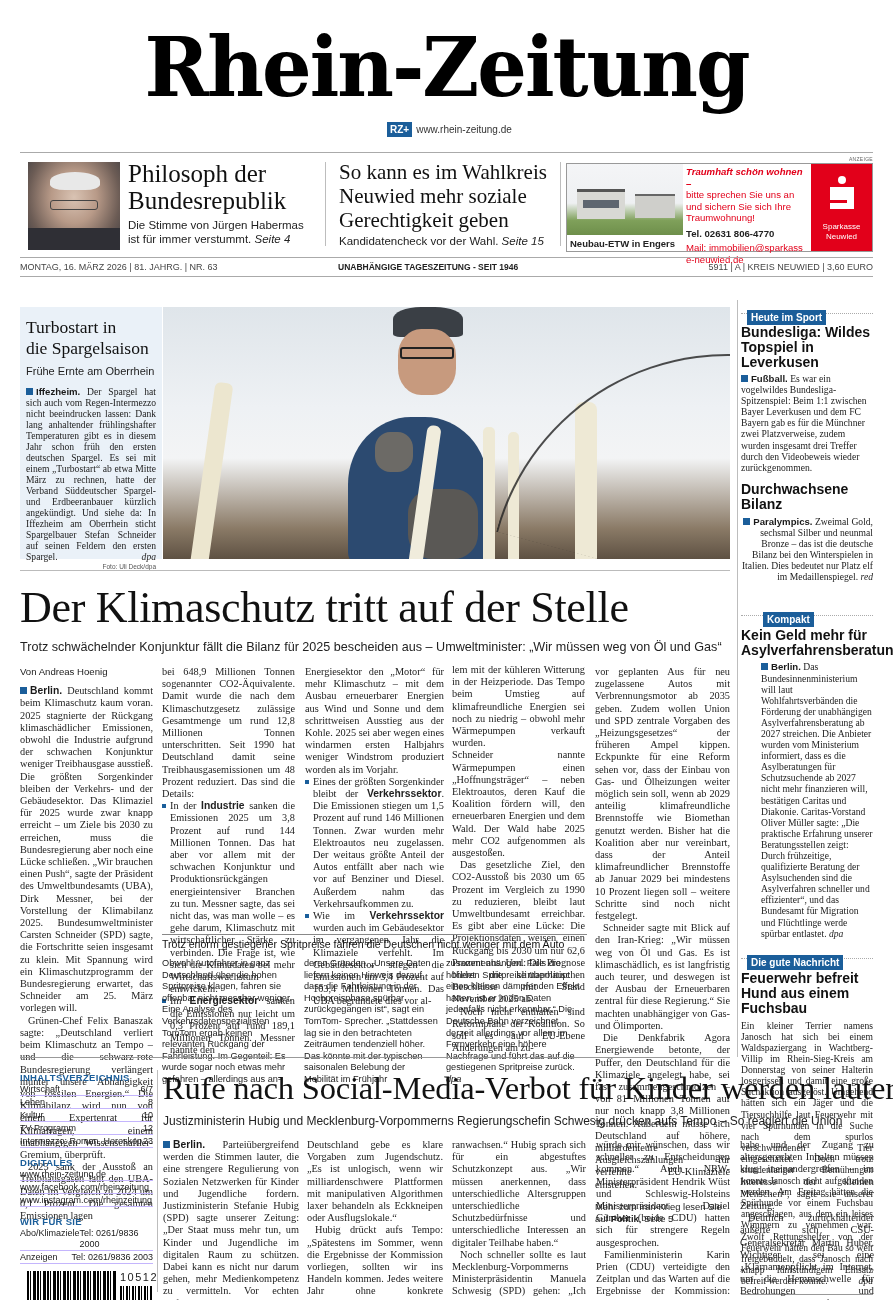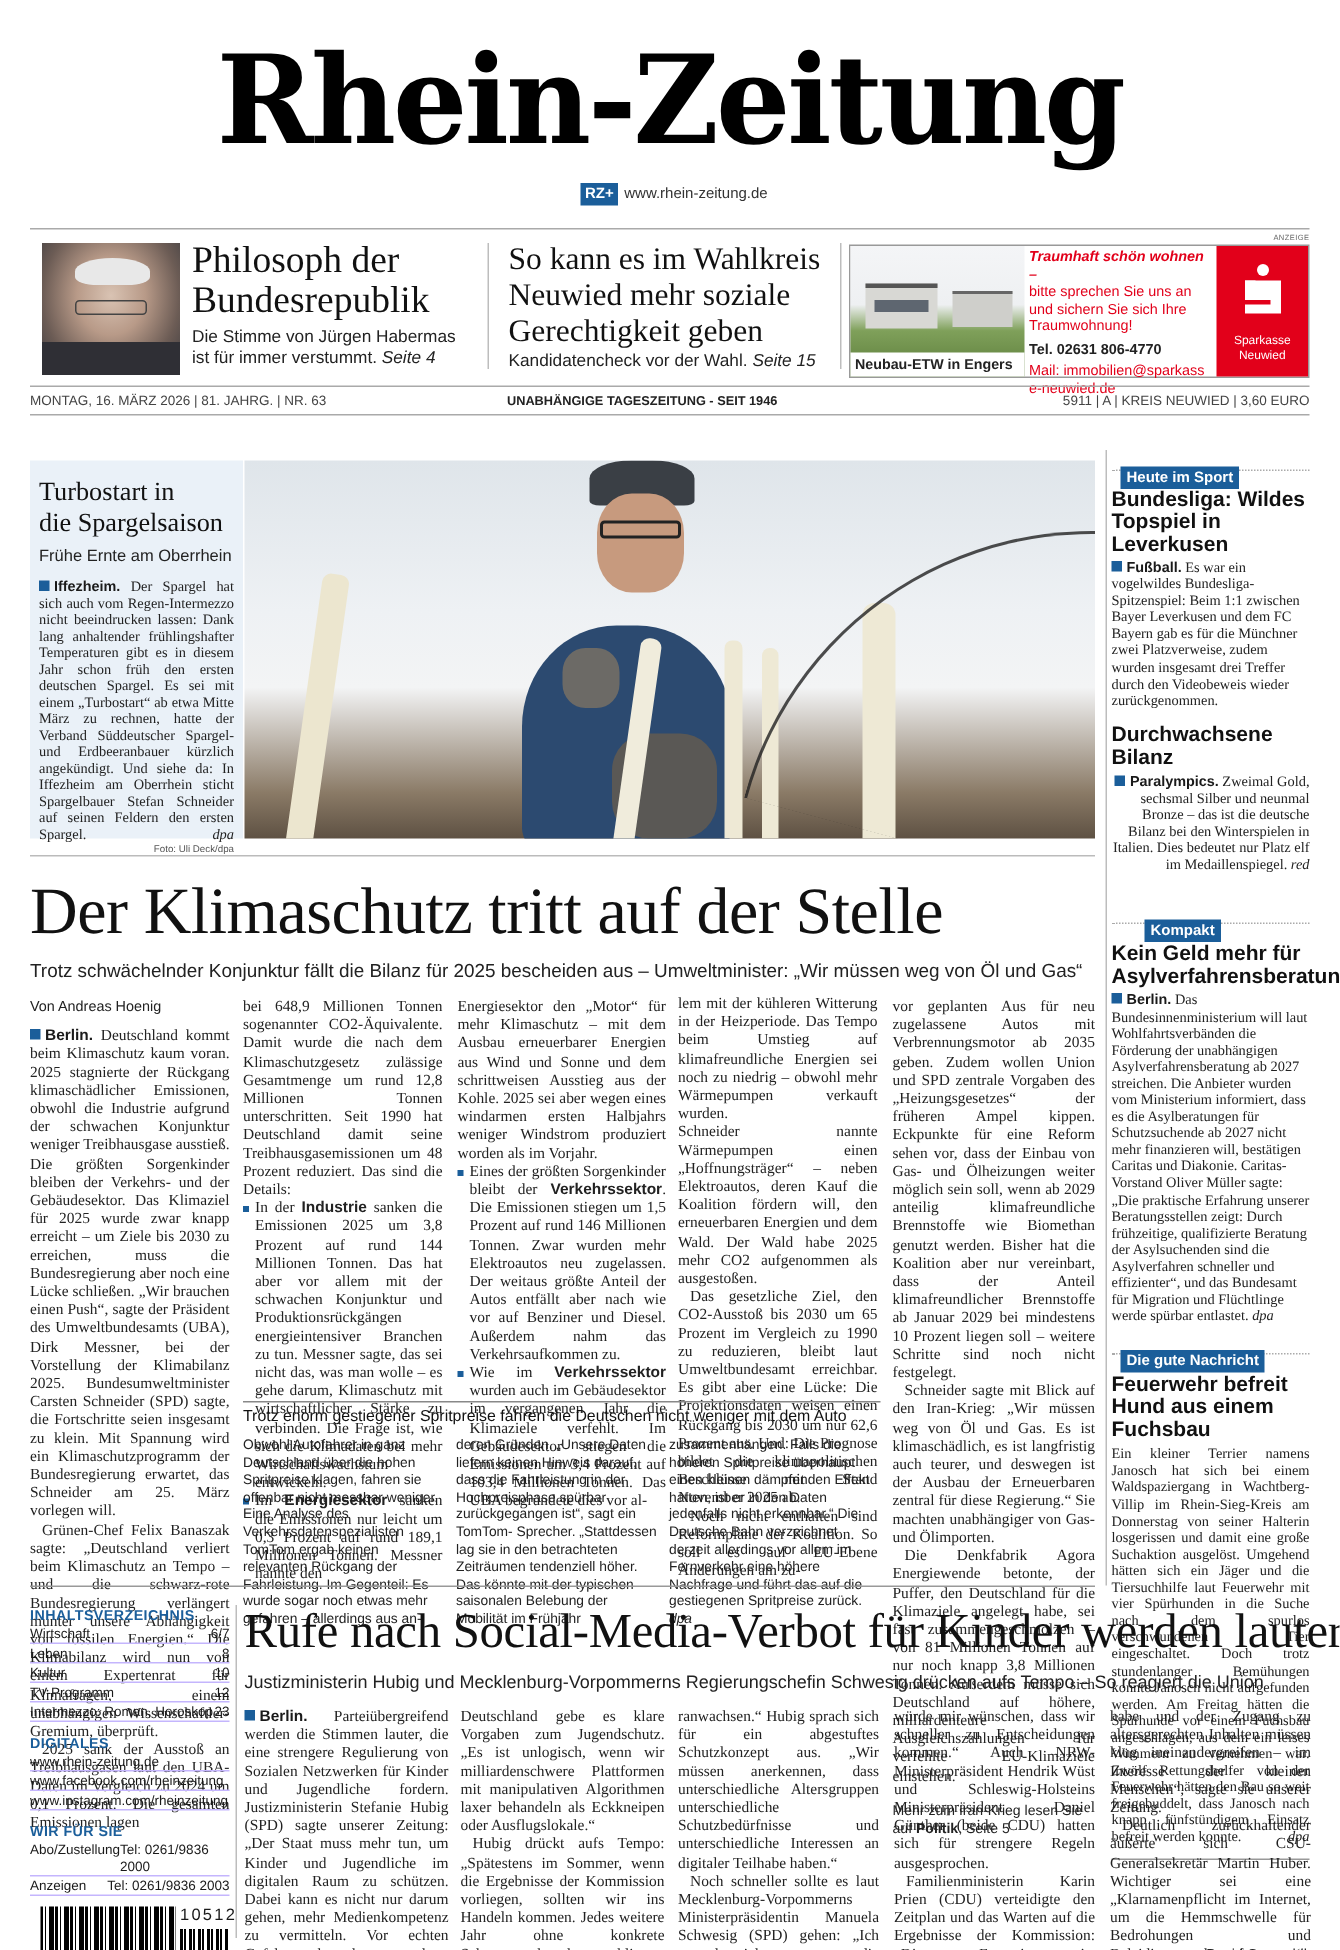--- a/index.html
+++ b/index.html
@@ -156,21 +156,21 @@
     <div class="body-text" style="margin-top:4px;font-size:9.6px;line-height:11.1px;text-align:right;">
       <span class="bsq"></span><span class="kicker">Paralympics.</span>
       <span>Zweimal Gold, sechsmal Silber und neunmal Bronze – das ist die deutsche Bilanz bei den Winterspielen in Italien. Dies bedeutet nur Platz elf im Medaillenspiegel.</span>
       <i>red</i>
     </div>
   </div>
 
   <div class="tagline" style="margin-top:26px;"><span class="tag" style="margin-left:22px;">Kompakt</span></div>
   <div style="margin-top:5px;">
     <div class="rhead">Kein Geld mehr für Asylverfahrensberatung</div>
-    <div class="body-text" style="margin-top:3px;font-size:9.6px;line-height:11.1px;text-align:left;">
+    <div class="body-text" style="margin-top:3px;font-size:9.6px;line-height:11.1px;text-align:left;margin-left:20px;">
       <span class="bsq"></span><span class="kicker">Berlin.</span>
       <span>Das Bundesinnenministerium will laut Wohlfahrtsverbänden die Förderung der unabhängigen Asylverfahrensberatung ab 2027 streichen. Die Anbieter wurden vom Ministerium informiert, dass es die Asylberatungen für Schutzsuchende ab 2027 nicht mehr finanzieren will, bestätigen Caritas und Diakonie. Caritas-Vorstand Oliver Müller sagte: „Die praktische Erfahrung unserer Beratungsstellen zeigt: Durch frühzeitige, qualifizierte Beratung der Asylsuchenden sind die Asylverfahren schneller und effizienter“, und das Bundesamt für Migration und Flüchtlinge werde spürbar entlastet.</span>
       <i>dpa</i>
     </div>
   </div>
 
   <div class="tagline" style="margin-top:12px;"><span class="tag" style="margin-left:6px;">Die gute Nachricht</span></div>
   <div style="margin-top:5px;">
     <div class="rhead">Feuerwehr befreit Hund aus einem Fuchsbau</div>
     <div class="body-text" style="margin-top:4px;font-size:9.6px;line-height:11.1px;">
@@ -265,21 +265,21 @@
       <div class="toc-row">
         <span>www.facebook.com/rheinzeitung</span>
       </div>
       <div class="toc-row">
         <span>www.instagram.com/rheinzeitung</span>
       </div>
     </div>
   <div class="toc-title" style="margin-top:9px;">WIR FÜR SIE</div>
   <div id="service-list">
       <div class="toc-row">
-        <span>Abo/Zustellung</span>
+        <span>Abo/Klimaziele</span>
         <span>Tel: 0261/9836 2000</span>
       </div>
       <div class="toc-row">
         <span>Anzeigen</span>
         <span>Tel: 0261/9836 2003</span>
       </div>
     </div>
   <div style="position:relative;height:52px;margin-top:7px;">
     <div style="position:absolute;left:7px;top:0;width:90px;height:40px;background:repeating-linear-gradient(90deg,#000 0 2px,#fff 2px 3px,#000 3px 4px,#fff 4px 6px,#000 6px 9px,#fff 9px 10px);"></div>
 

